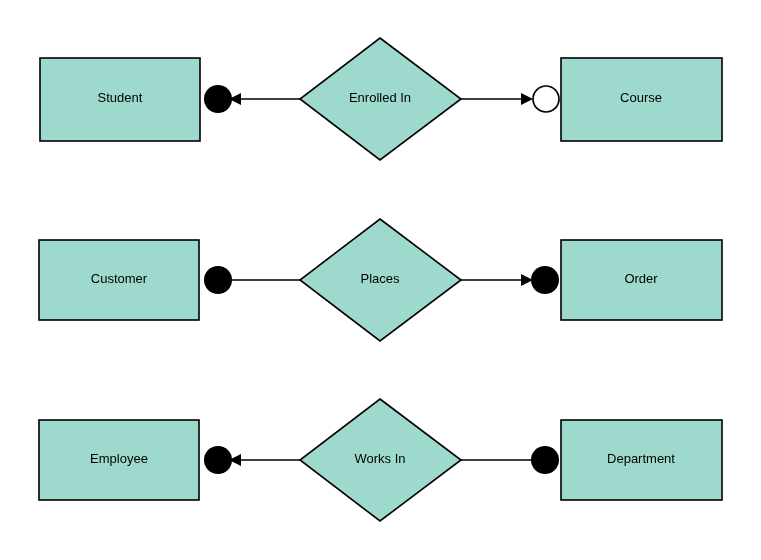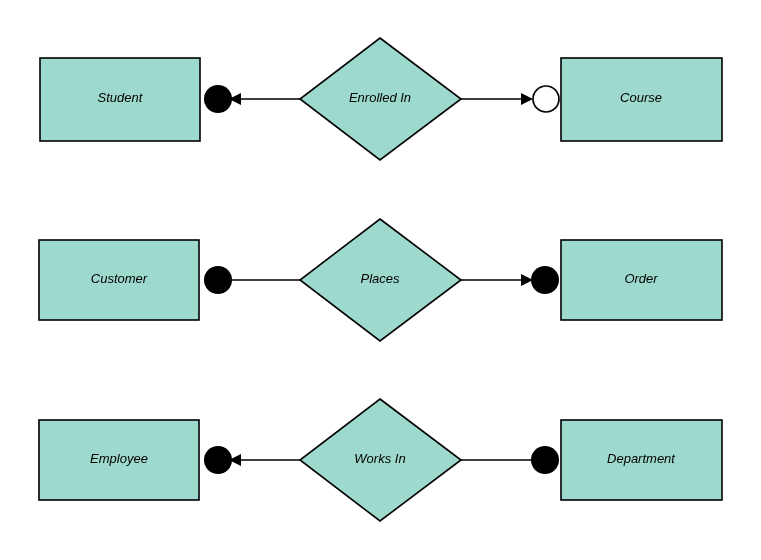--- a/index.html
+++ b/index.html
@@ -10,21 +10,20 @@
   }
   body {
     font-family: "Liberation Sans", "DejaVu Sans", sans-serif;
   }
   #canvas {
     position: relative;
     width: 761px;
     height: 560px;
     background: #ffffff;
     overflow: hidden;
-    font-style: italic;
   }
   #diagram-svg {
     position: absolute;
     top: 0;
     left: 0;
     width: 761px;
     height: 560px;
     display: block;
   }
   .entity-rect {

